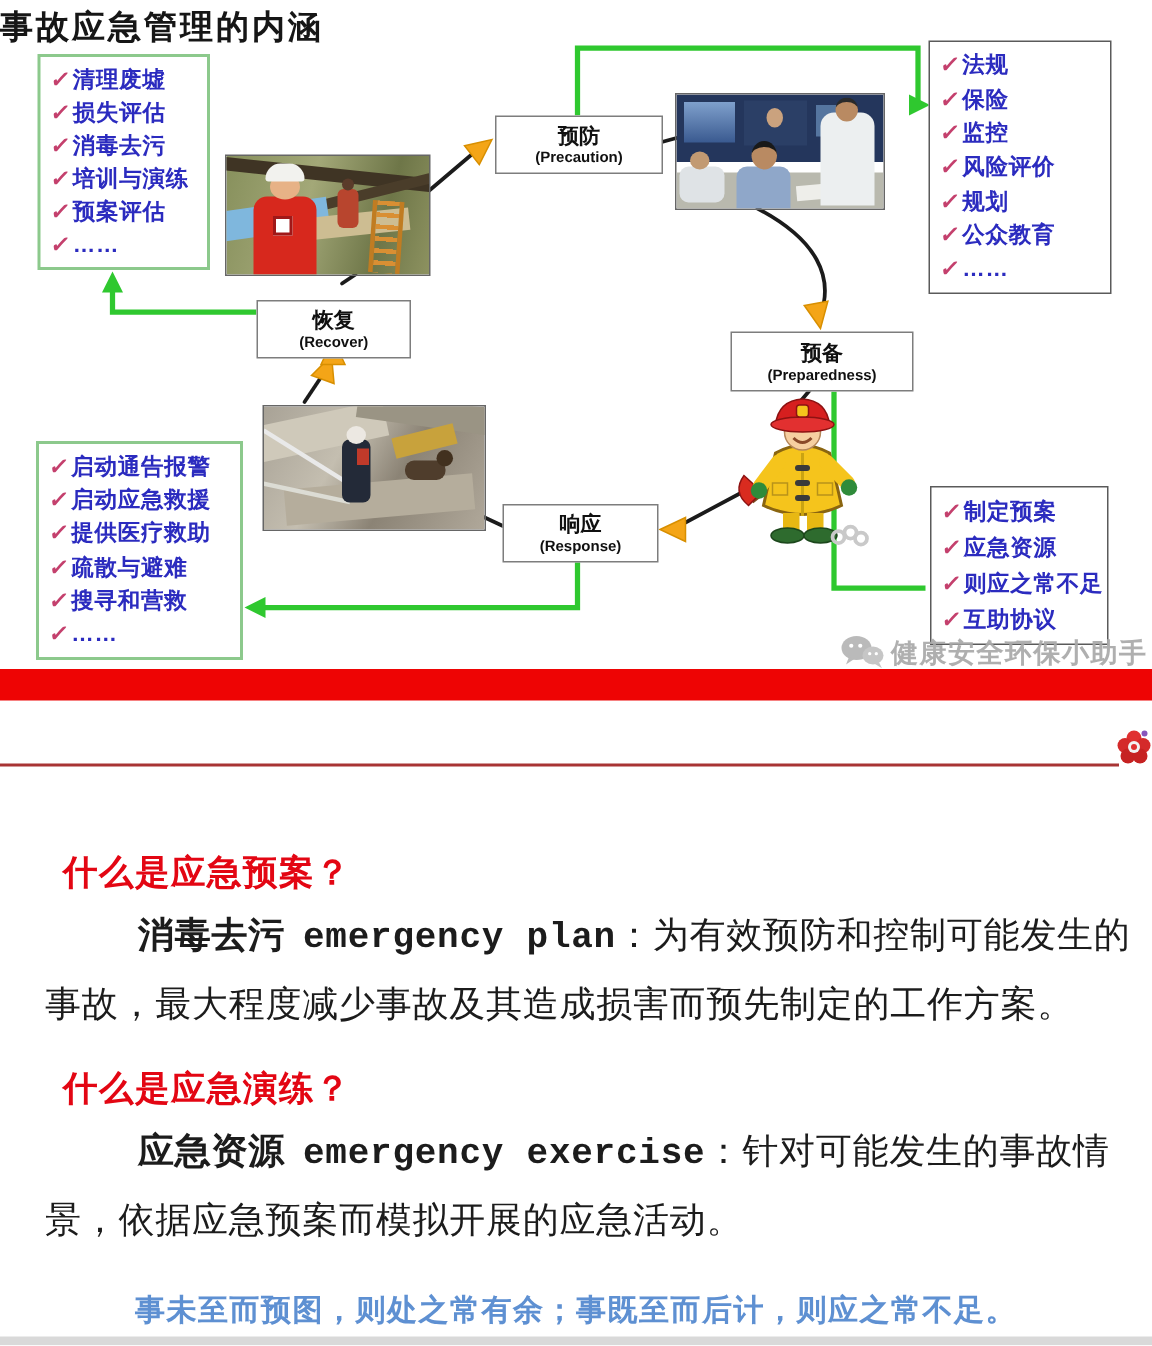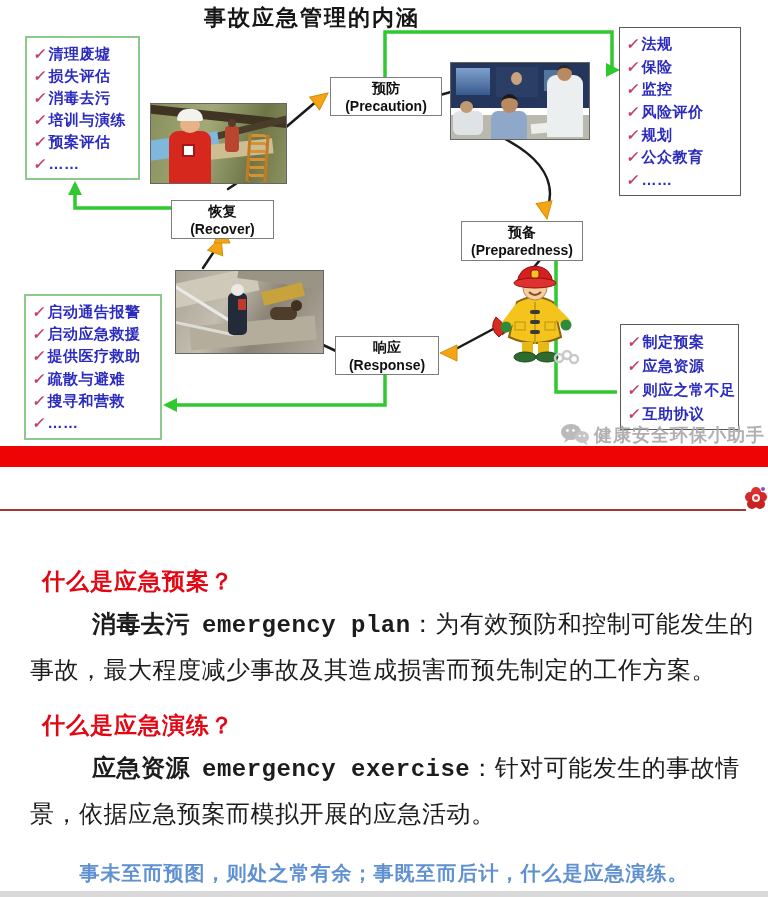--- a/index.html
+++ b/index.html
@@ -1,39 +1,39 @@
 <!DOCTYPE html>
 <html><head>
 <meta charset="utf-8">
 <style>
   html,body{margin:0;padding:0;background:#ffffff;}
   .page{position:relative;width:768px;height:897px;background:#fff;overflow:hidden;
         font-family:"Liberation Sans",sans-serif;}
-  .title{position:absolute;top:3px;left:0;width:624px;text-align:center;
+  .title{position:absolute;top:3px;left:0;width:624px;
          font-size:22px;font-weight:bold;color:#161616;letter-spacing:2px;}
   
   .diagram{position:absolute;left:0;top:0;width:768px;height:445px;}
   .connectors{position:absolute;left:0;top:0;z-index:1;pointer-events:none;}
   .clist{position:absolute;background:#fff;z-index:2;display:flex;flex-direction:column;
          justify-content:space-around;padding:4px 2px 4px 7px;box-sizing:border-box;}
   .clist.green{border:2px solid #8cc98c;}
   .clist.dark{border:1.5px solid #5a5a5a;}
   .clist .li{display:flex;align-items:baseline;gap:2px;line-height:1;}
   .chk{color:#c4406d;font-weight:bold;font-size:15px;transform:skewX(-10deg);}
   .lbl{color:#2b2bbf;font-weight:bold;font-size:15px;letter-spacing:0.5px;}
   .pos-tl{left:25px;top:36px;width:115px;height:144px;}
   .pos-tr{left:619px;top:27px;width:122px;height:169px;}
   .pos-bl{left:24px;top:294px;width:138px;height:146px;}
   .pos-br{left:620px;top:324px;width:119px;height:106px;}
   .node{position:absolute;background:#fff;border:1.5px solid #7d7d7d;z-index:2;
         display:flex;flex-direction:column;align-items:center;justify-content:center;
         font-weight:bold;color:#101010;}
-  .node .zh{font-size:14px;}.node .en{font-size:14px;}
+  .node .zh{font-size:14px;}.node .en{font-size:10px;}
   .n-precaution{left:330px;top:77px;width:110px;height:37px;}
-  .n-preparedness{left:461px;top:221px;width:120px;height:38px;}
+  .n-preparedness{left:487px;top:221px;width:120px;height:38px;}
   .n-response{left:335px;top:336px;width:102px;height:37px;}
   .n-recover{left:171px;top:200px;width:101px;height:37px;}
   .photo{position:absolute;overflow:hidden;border:1px solid #666;z-index:2;}
   .photo>div{position:absolute;}
   .ph-recovery{left:150px;top:103px;width:135px;height:79px;}
   .ph-meeting{left:450px;top:62px;width:138px;height:76px;}
   .ph-rescue{left:175px;top:270px;width:147px;height:82px;}
   
   .rp-bg{inset:0;background:linear-gradient(105deg,#87905c,#a3a878 40%,#6e7648 75%,#8d9260);}
   .rp-b1{left:-6px;top:8px;width:150px;height:9px;background:#3f3424;transform:rotate(6deg);border-radius:5px;}
@@ -370,16 +370,16 @@
     <circle cx="12" cy="16" r="2" fill="#e03030"></circle>
     <circle cx="19" cy="7" r="2" fill="#8855bb"></circle>
   </svg>
 
   <div class="sec-h h1">什么是应急预案？</div>
   <p class="para p1"><span class="term-zh">消毒去污</span><span class="term-en">emergency plan</span><span>：为有效预防和控制可能发生的事故，最大程度减少事故及其造成损害而预先制定的工作方案。</span></p>
 
   <div class="sec-h h2">什么是应急演练？</div>
   <p class="para p2"><span class="term-zh">应急资源</span><span class="term-en">emergency exercise</span><span>：针对可能发生的事故情景，依据应急预案而模拟开展的应急活动。</span></p>
 
-  <div class="quote">事未至而预图，则处之常有余；事既至而后计，什么是应急演练。</div>
+  <div class="quote">事未至而预图，则处之常有余；事既至而后计，则应之常不足。</div>
 
   <div class="bottom-strip"></div>
 </div>
 
 </body></html>

